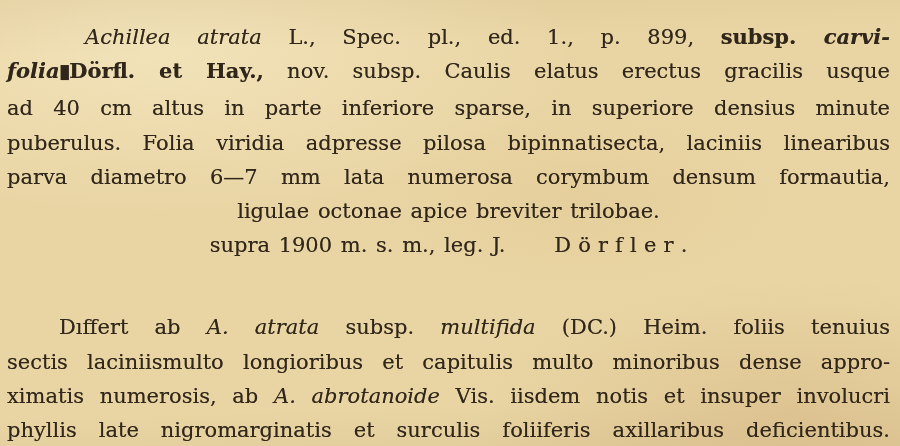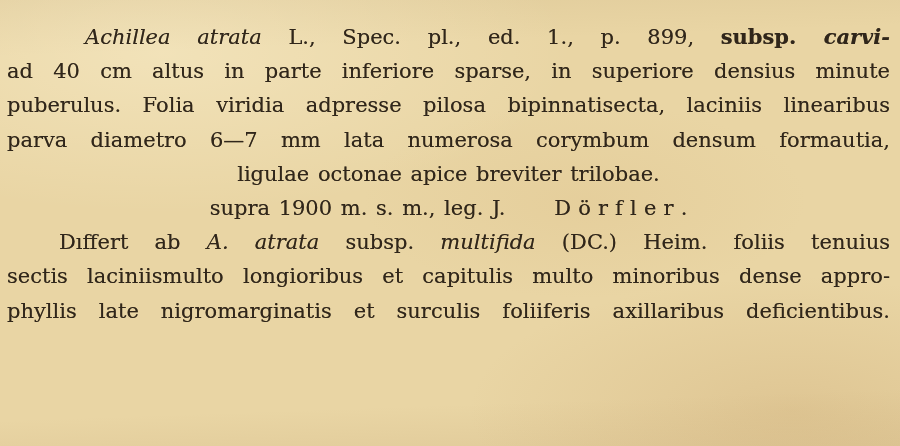--- a/index.html
+++ b/index.html
@@ -37,22 +37,24 @@
     transform: scaleX(0.82) translateY(-1px);
     letter-spacing: 0;
   }
 </style>
 </head>
 <body>
 
 <div class="page">
   <div id="text-root">
       <div class="line just" style="text-indent: 78px;"><span class="seg italic">Achillea atrata</span><span class="seg roman"> L., Spec. pl., ed. 1., p. 899, </span><span class="seg bold">subsp. </span><span class="seg bolditalic">carvi-</span></div>
+      <div class="line just"><span class="seg bolditalic">folia</span><span class="seg mark">█</span><span class="seg bold">Dörfl. et Hay.,</span><span class="seg roman"> nov. subsp. Caulis elatus erectus gracilis usque</span></div>
       <div class="line just"><span class="seg roman">ad 40 cm altus in parte inferiore sparse, in superiore densius minute</span></div>
       <div class="line just"><span class="seg roman">puberulus. Folia viridia adpresse pilosa bipinnatisecta, laciniis linearibus</span></div>
       <div class="line just"><span class="seg roman">parva diametro 6—7 mm lata numerosa corymbum densum formautia,</span></div>
       <div class="line"><span class="seg roman">ligulae octonae apice breviter trilobae.</span></div>
       <div class="line"><span class="seg roman">supra 1900 m. s. m., leg. J. </span><span class="seg spaced">Dörfler</span><span class="seg roman">.</span></div>
-      <div class="line just" style="text-indent: 52px;"><span class="seg roman">Dıffert ab </span><span class="seg italic">A. atrata</span><span class="seg roman"> subsp. </span><span class="seg italic">multifida</span><span class="seg roman"> (DC.) Heim. foliis tenuius</span></div>
+      <div class="line just" style="text-indent: 52px; margin-top: 48px;"><span class="seg roman">Dıffert ab </span><span class="seg italic">A. atrata</span><span class="seg roman"> subsp. </span><span class="seg italic">multifida</span><span class="seg roman"> (DC.) Heim. foliis tenuius</span></div>
       <div class="line just"><span class="seg roman">sectis laciniismulto longioribus et capitulis multo minoribus dense appro-</span></div>
+      <div class="line just"><span class="seg roman">ximatis numerosis, ab </span><span class="seg italic">A. abrotanoide</span><span class="seg roman"> Vis. iisdem notis et insuper involucri</span></div>
       <div class="line just"><span class="seg roman">phyllis late nigromarginatis et surculis foliiferis axillaribus deficientibus.</span></div>
     </div>
 </div>
 
 </body></html>

